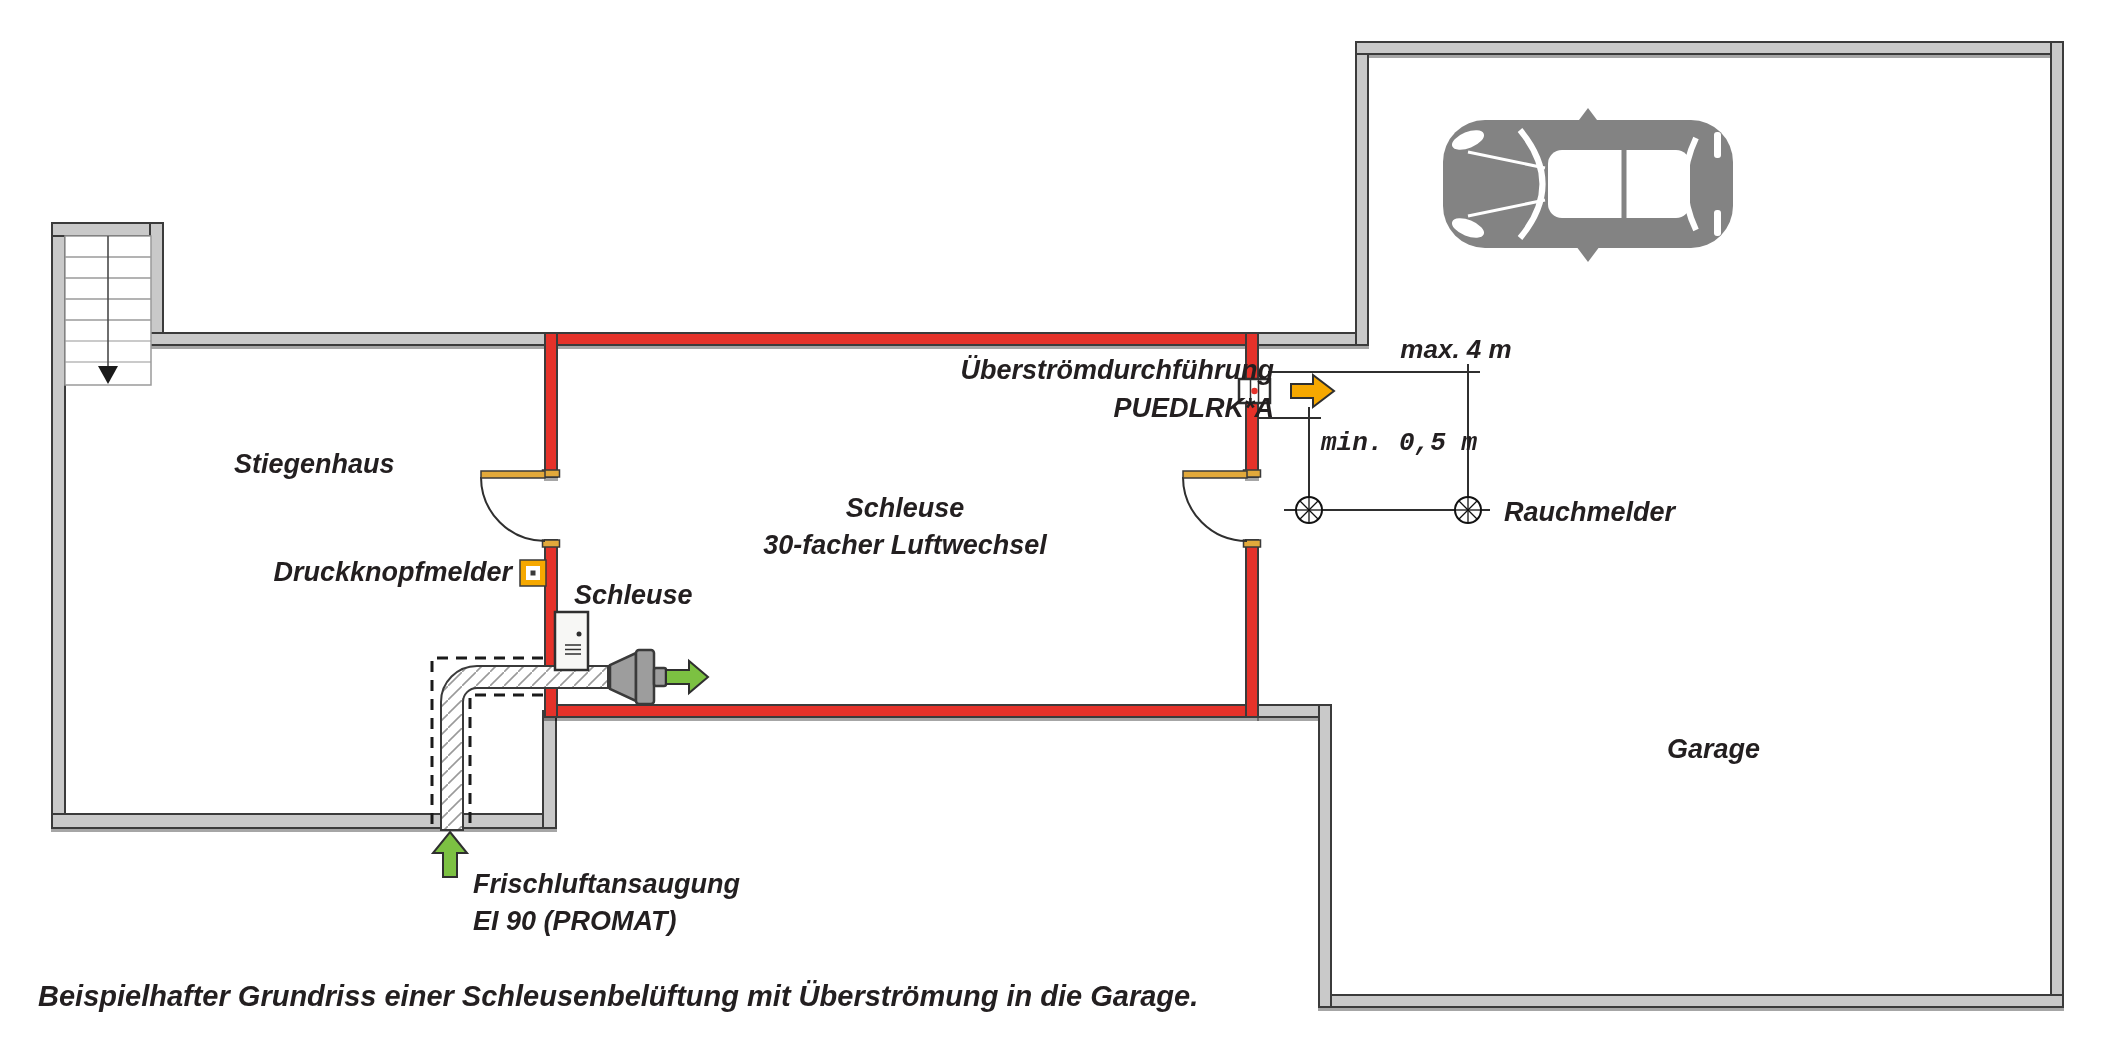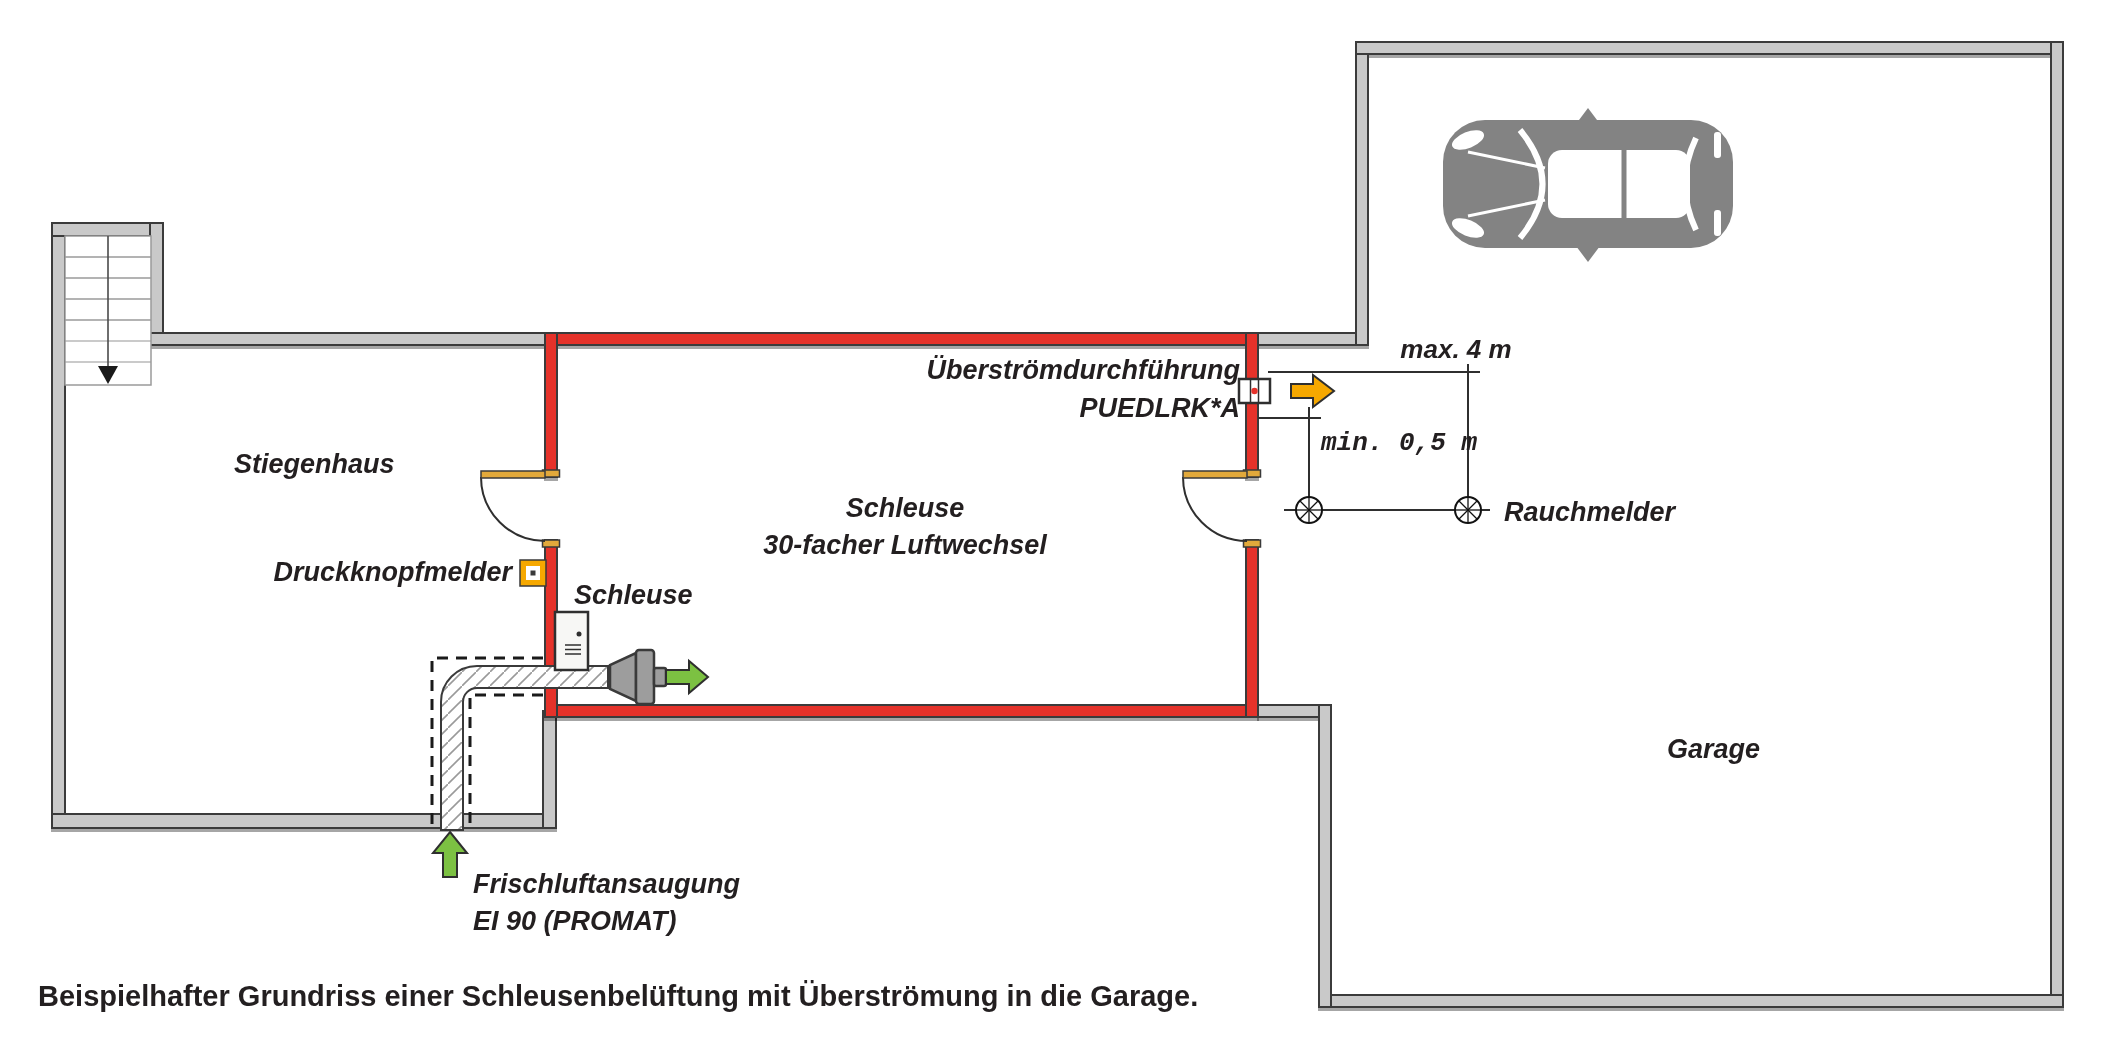--- a/index.html
+++ b/index.html
@@ -7,21 +7,21 @@
     --arrow-green:#7cc142; --door-tan:#e2a93b; --text-dark:#231f20;
     --outline-dark:#3a3a3a; --car-gray:#838383; --bg:#ffffff;
   }
   html,body{margin:0;padding:0;background:var(--bg);}
   #plan{position:relative;width:2126px;height:1063px;background:var(--bg);
         font-family:"Liberation Sans","DejaVu Sans",sans-serif;overflow:hidden;}
   #plan svg{position:absolute;left:0;top:0;}
   .lbl{position:absolute;font-style:italic;font-weight:bold;color:var(--text-dark);
        font-size:27px;line-height:37px;white-space:nowrap;}
   .lbl.small{font-size:26px;}
-  .caption{position:absolute;font-weight:bold;color:var(--text-dark);
+  .caption{position:absolute;font-style:italic;font-weight:bold;color:var(--text-dark);
        font-size:29px;white-space:nowrap;}
   .alignR{text-align:right;}
   .alignC{text-align:center;}
   
   .wall{fill:var(--wall-gray);stroke:var(--outline-dark);stroke-width:2;}
   .redwall{fill:var(--fire-red);stroke:var(--outline-dark);stroke-width:2;}
   .cap{fill:var(--door-tan);stroke:var(--outline-dark);stroke-width:1.5;}
   .leaf{fill:var(--door-tan);stroke:var(--outline-dark);stroke-width:1.5;}
   .arc{fill:none;stroke:#2f2f2f;stroke-width:2;}
   .dashed{fill:none;stroke:#1a1a1a;stroke-width:3;stroke-dasharray:11 8;}
@@ -192,21 +192,21 @@
 
   <div class="lbl alignR" style="left:212px;top:554px;width:300px;">Druckknopfmelder</div>
 
   <div class="lbl" style="left:574px;top:577px;">Schleuse</div>
 
   <div class="lbl alignC" style="left:655px;top:490px;width:500px;">
     <div>Schleuse</div>
     <div>30-facher Luftwechsel</div>
   </div>
 
-  <div class="lbl alignR" style="left:840px;top:351px;width:400px;line-height:38px;">
+  <div class="lbl alignR" style="left:874px;top:351px;width:400px;line-height:38px;">
     <div>Überströmdurchführung</div>
     <div>PUEDLRK*A</div>
   </div>
 
   <div class="lbl small alignC" style="left:1356px;top:331px;width:200px;">max. 4 m</div>
 
   <div class="lbl small" style="left:1321px;top:425px;font-family:Liberation Mono, monospace;">min. 0,5 m</div>
 
   <div class="lbl" style="left:1504px;top:494px;">Rauchmelder</div>
 

